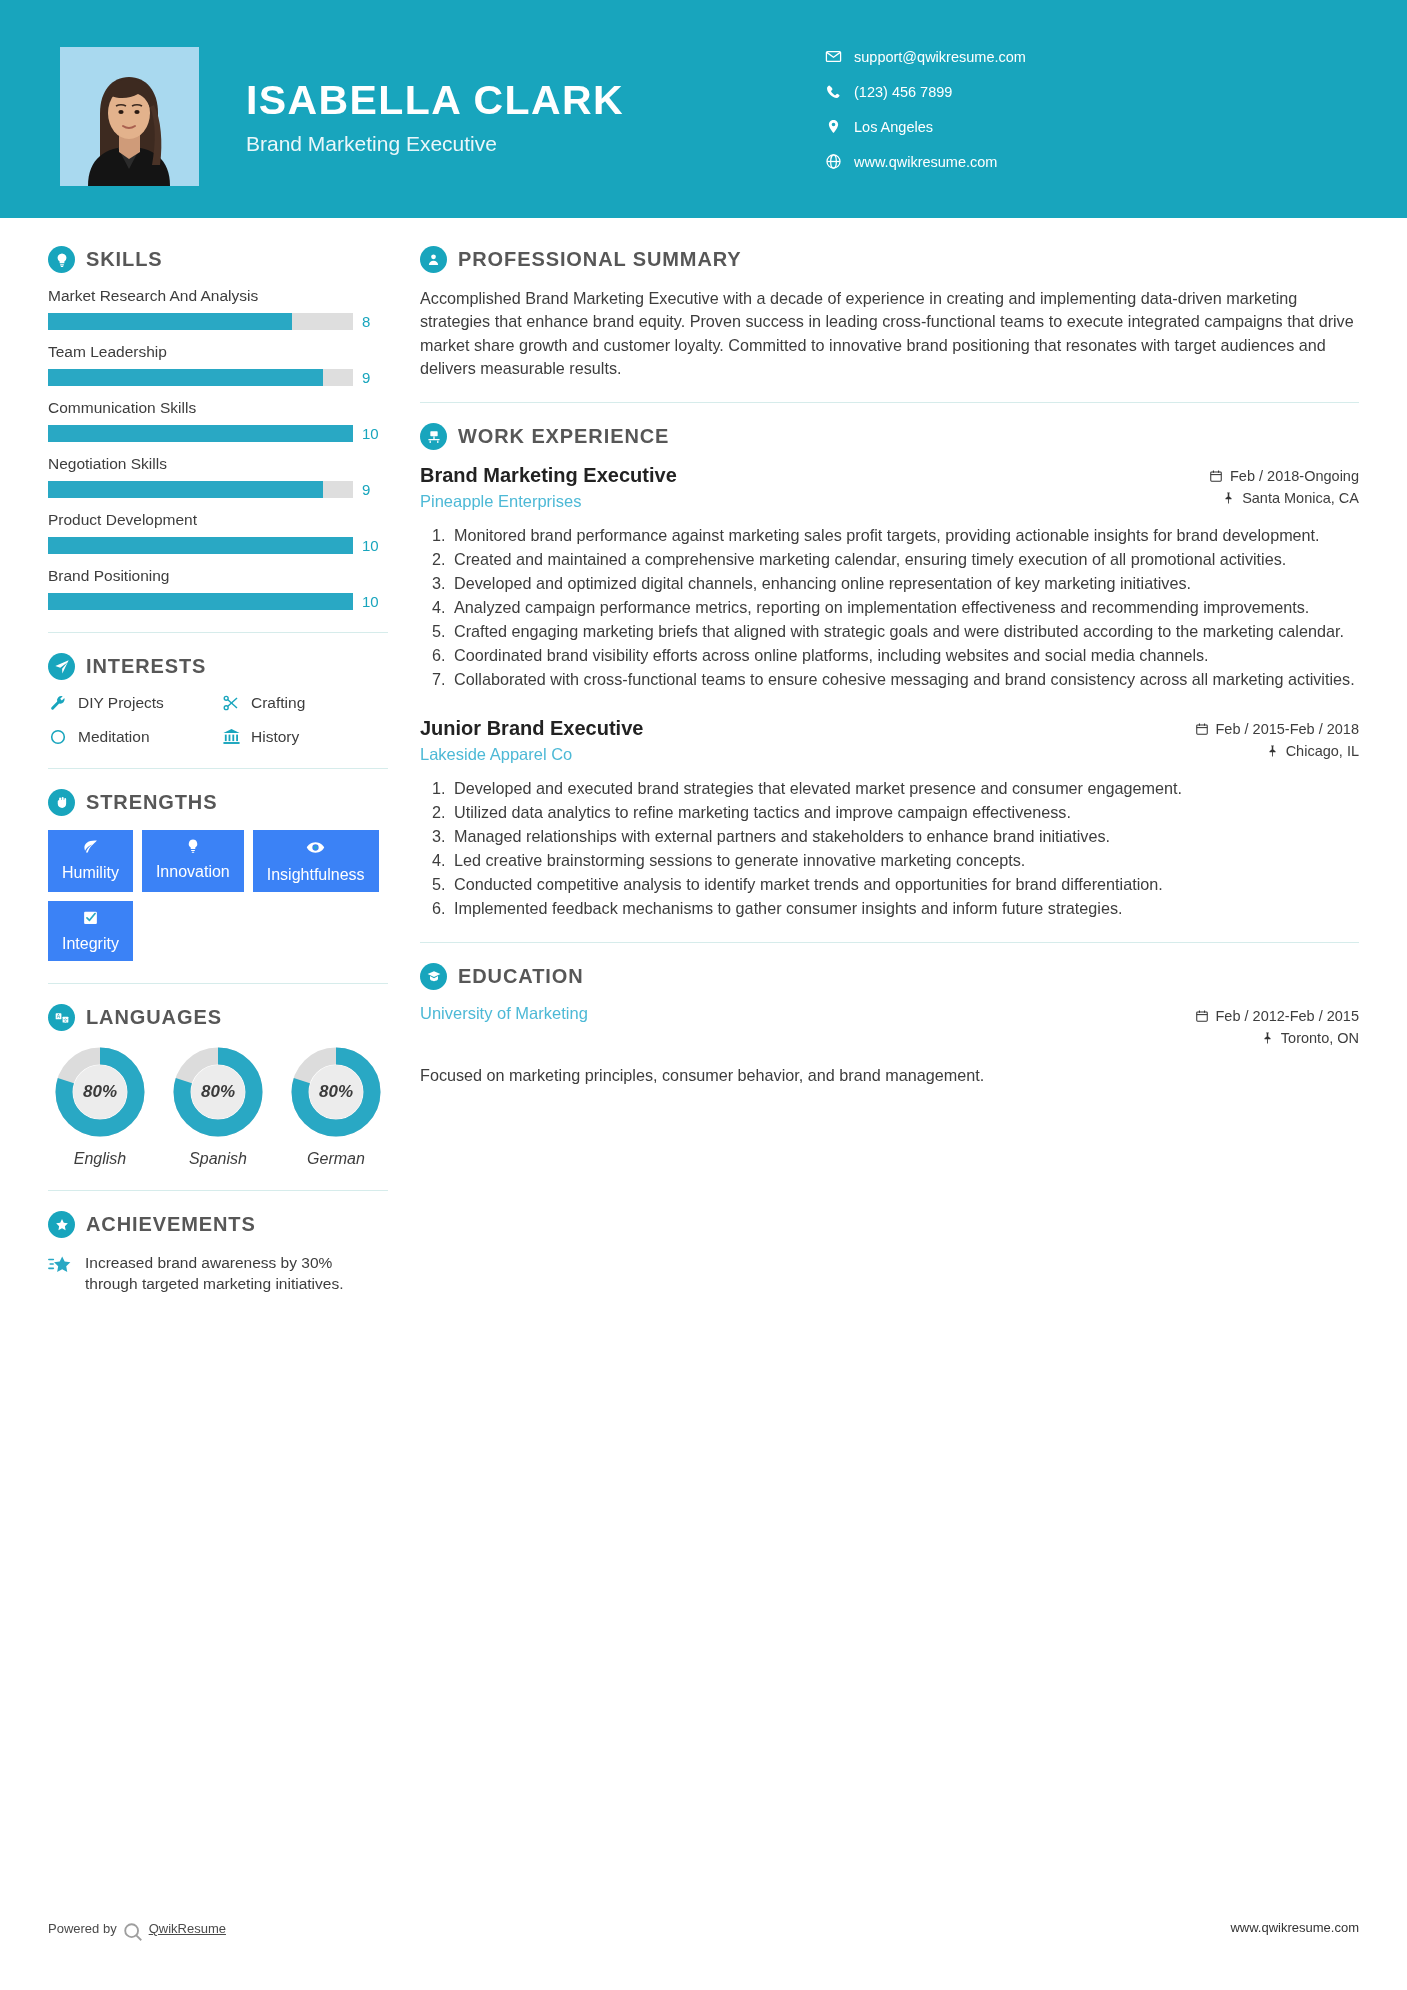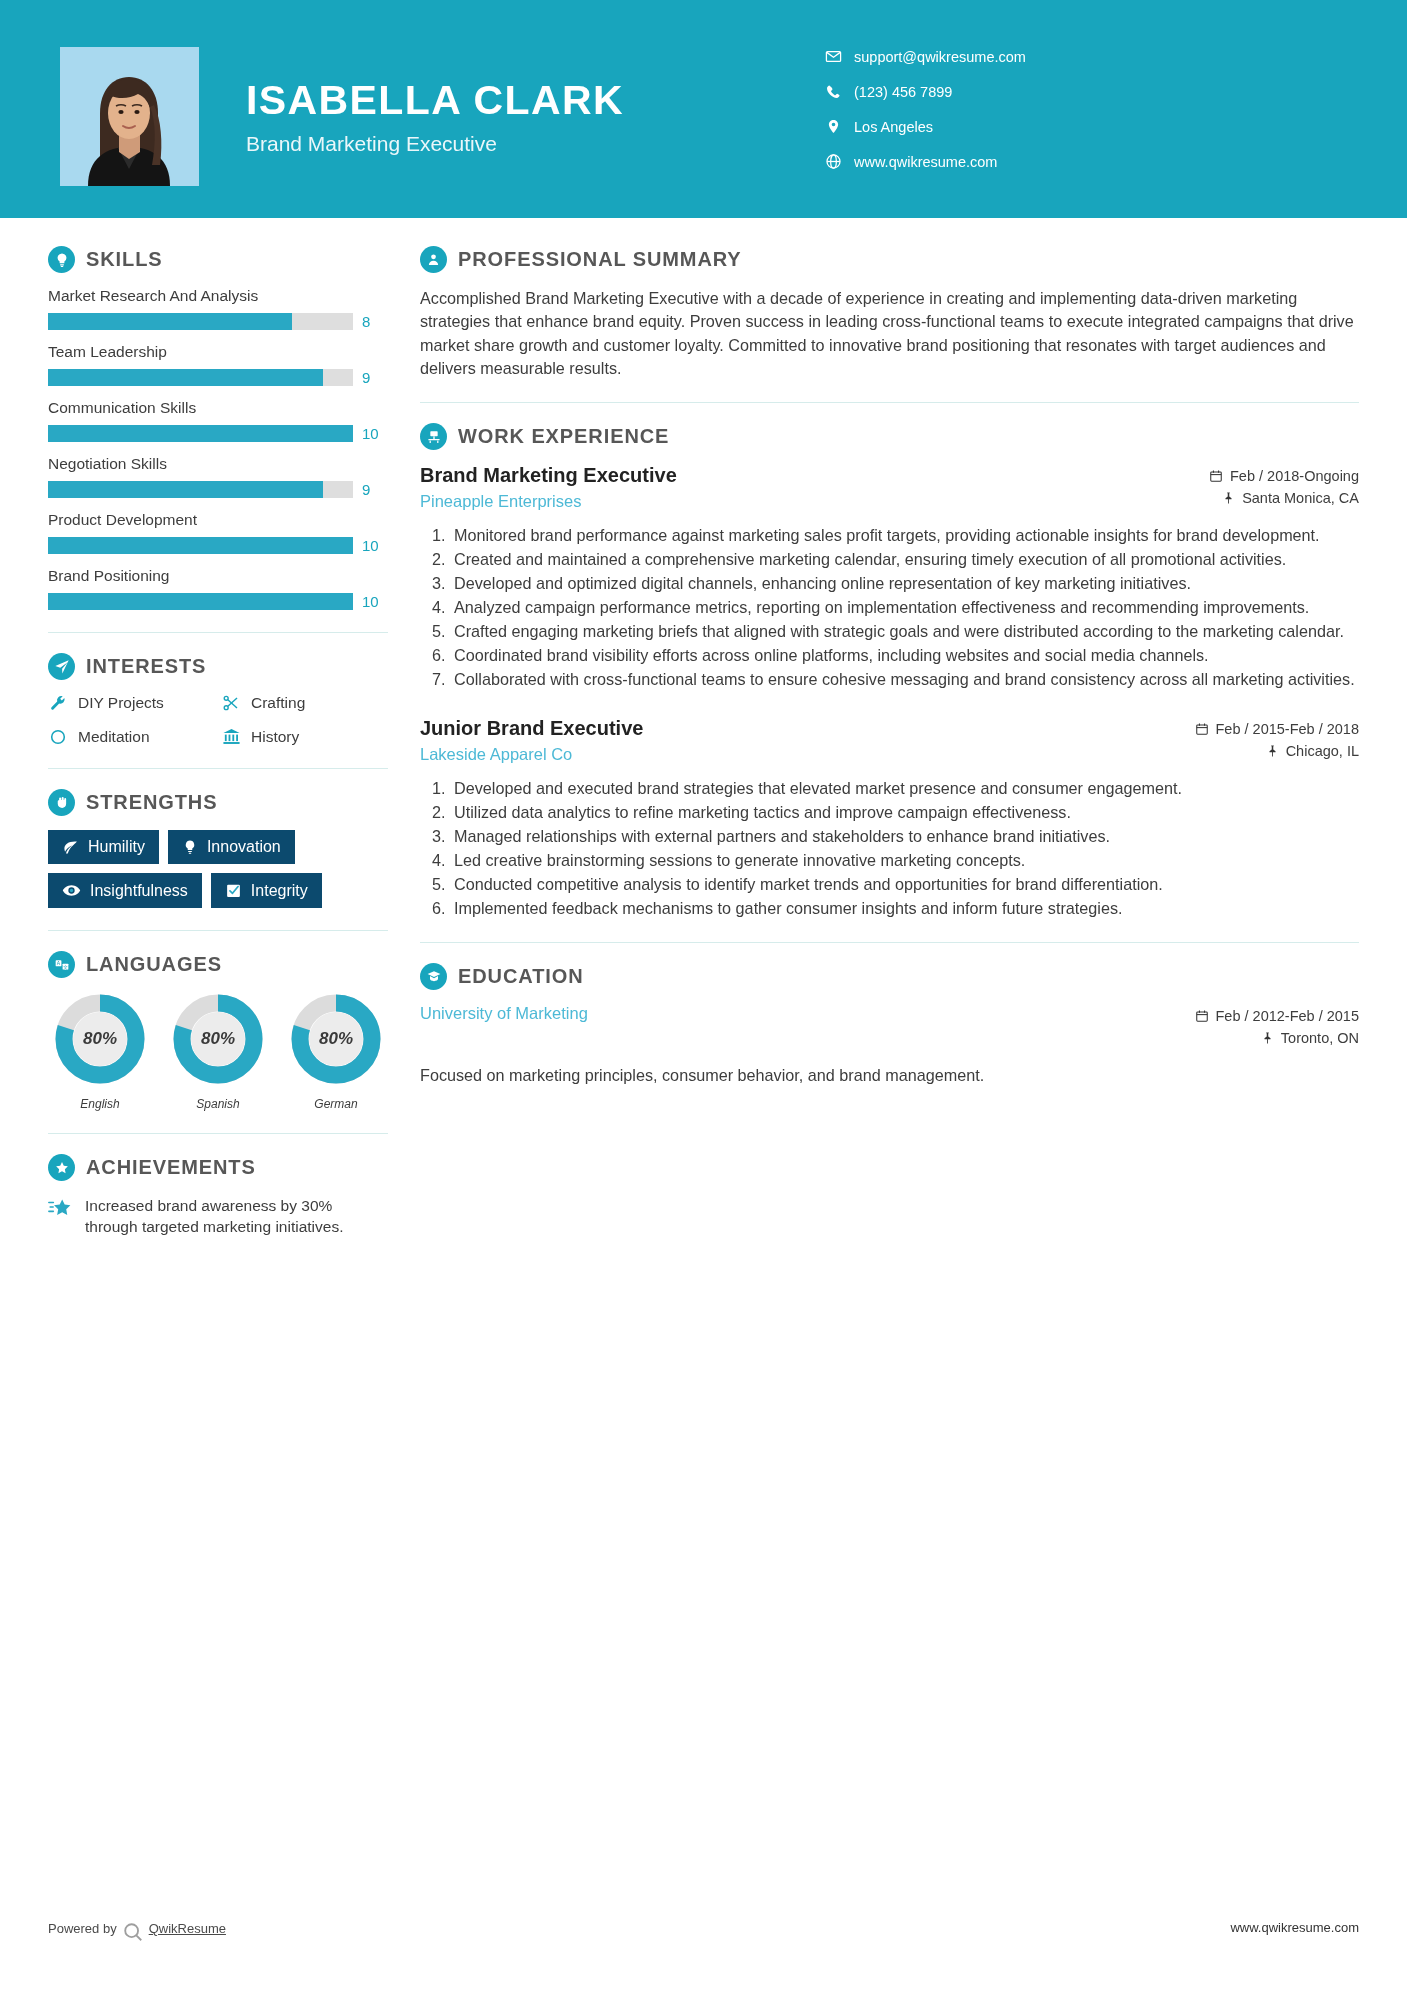--- a/index.html
+++ b/index.html
@@ -173,28 +173,29 @@
   }
 
   
   .strengths-wrap {
     display: flex;
     flex-wrap: wrap;
     gap: 9px;
     margin-top: 4px;
   }
   .strength-tag {
-    background: #0c4a6e;
+    background: #3b82f6;
     color: #ffffff;
     font-size: 16px;
     padding: 8px 14px;
     display: inline-flex;
     align-items: center;
     gap: 9px;
     white-space: nowrap;
+    flex-direction: column;
   }
   .strength-ico { display: inline-flex; align-items: center; }
 
   
   .langs {
     display: flex;
     justify-content: space-between;
     margin-top: 10px;
   }
   .lang { text-align: center; width: 104px; font-style: italic; }
@@ -205,21 +206,21 @@
     inset: 0;
     display: flex;
     align-items: center;
     justify-content: center;
     font-size: 17px;
     font-weight: bold;
     color: #3a3a3a;
   }
   .lang-name {
     margin-top: 11px;
-    font-size: 12px;
+    font-size: 16px;
     color: #3d3d3d;
   }
 
   
   .ach-item {
     display: flex;
     gap: 11px;
     margin-bottom: 16px;
     font-size: 15.5px;
     line-height: 1.36;

